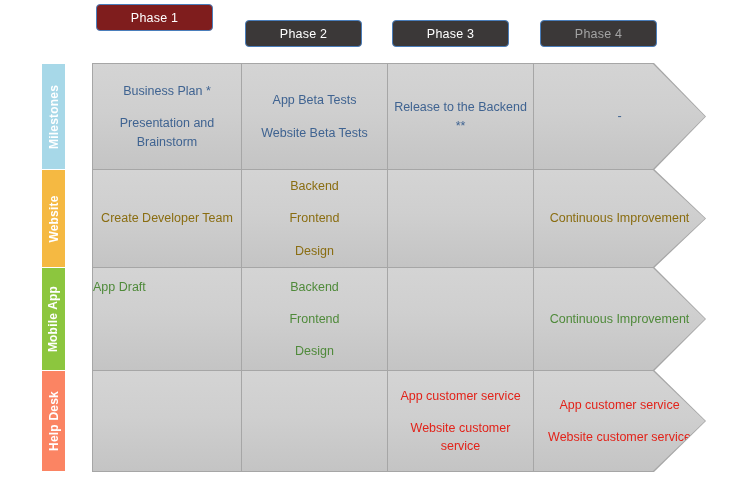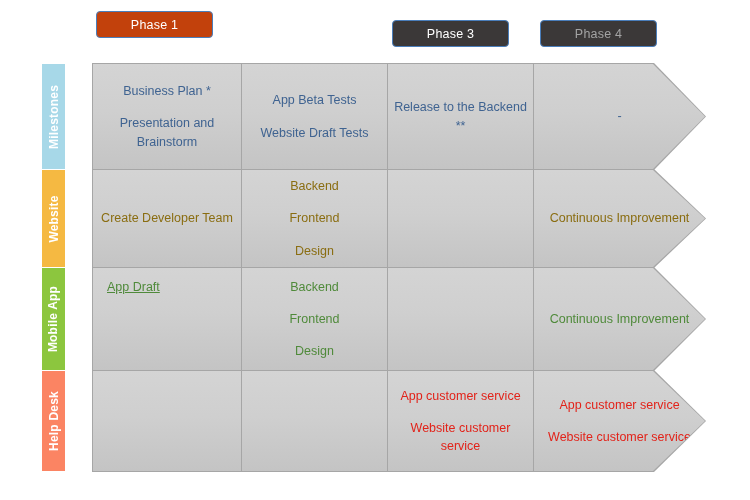--- a/index.html
+++ b/index.html
@@ -101,37 +101,39 @@
     width: 100%;
   }
   .cell .spacer {
     height: 14px;
   }
   .cell.align-top-left {
     align-items: flex-start;
     justify-content: flex-start;
     text-align: left;
     padding-top: 10px;
-    padding-left: 14px;
-    text-decoration: underline;
+    padding-left: 0;
   }
 
   
   .txt-milestones { color: #3f6391; }
   .txt-website    { color: #8a6d11; }
   .txt-mobile     { color: #4f8a3a; }
   .txt-helpdesk   { color: #e2231a; }
 </style>
 </head>
 <body>
 
 <div id="roadmap">
 
-  <div class="phase-header" id="ph0" style="left: 96px; top: 11px; width: 117px; background: #c2410c; border-color: rgb(74, 126, 187); color: rgb(255, 255, 255);">
+  <div class="phase-header" id="ph0" style="left: 96px; top: 4px; width: 117px; background: #7f1d1d; border-color: rgb(74, 126, 187); color: rgb(255, 255, 255);">
     <span>Phase 1</span>
+  </div>
+  <div class="phase-header" id="ph1" style="left: 245px; top: 20px; width: 117px; background: rgb(59, 56, 56); border-color: rgb(74, 126, 187); color: rgb(255, 255, 255);">
+    <span>Phase 2</span>
   </div>
   <div class="phase-header" id="ph2" style="left: 392px; top: 20px; width: 117px; background: rgb(59, 56, 56); border-color: rgb(74, 126, 187); color: rgb(255, 255, 255);">
     <span>Phase 3</span>
   </div>
   <div class="phase-header" id="ph3" style="left: 540px; top: 20px; width: 117px; background: rgb(59, 56, 56); border-color: rgb(74, 126, 187); color: #a3a3a3;">
     <span>Phase 4</span>
   </div>
 
   <div class="cat-strip" id="cs0" style="top: 64px; height: 105px; background: rgb(167, 216, 232);">
     <span class="cat-text">Milestones</span>
@@ -151,21 +153,21 @@
       <div class="arrow-row" style="top: 64px; height: 105px;">
         <div class="cells">
           <div class="cell txt-milestones" style="left: 0px; width: 148px; text-align: center;">
             <span class="line">Business Plan *</span>
             <div class="spacer"></div>
             <span class="line">Presentation and Brainstorm</span>
           </div>
           <div class="cell txt-milestones divider-left" style="left: 148px; width: 146px;">
             <span class="line">App Beta Tests</span>
             <div class="spacer"></div>
-            <span class="line">Website Draft Tests</span>
+            <span class="line">Website Beta Tests</span>
           </div>
           <div class="cell txt-milestones divider-left" style="left: 294px; width: 146px;">
             <span class="line">Release to the Backend **</span>
           </div>
           <div class="cell txt-milestones divider-left" style="left: 440px; width: 172px;">
             <span class="line">-</span>
           </div>
         </div>
       </div>
       <div class="arrow-row-outline" style="top: 169px; height: 99px;"></div>

